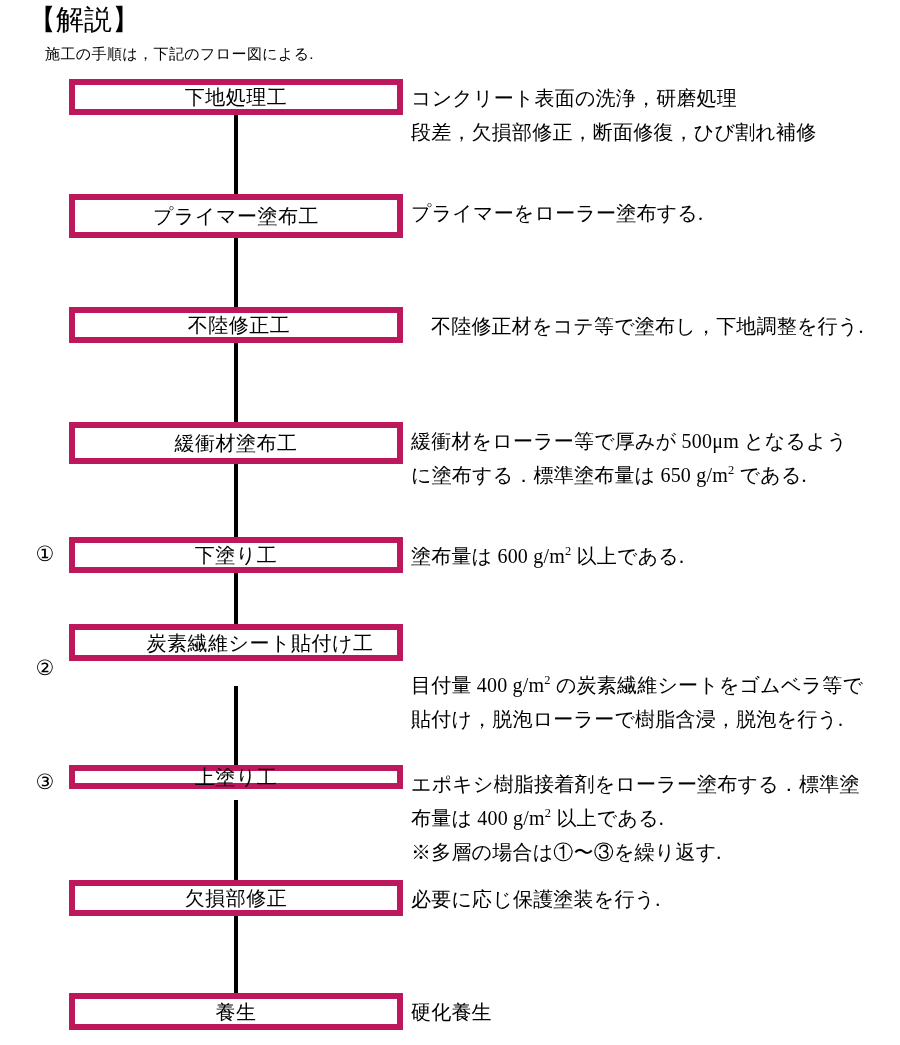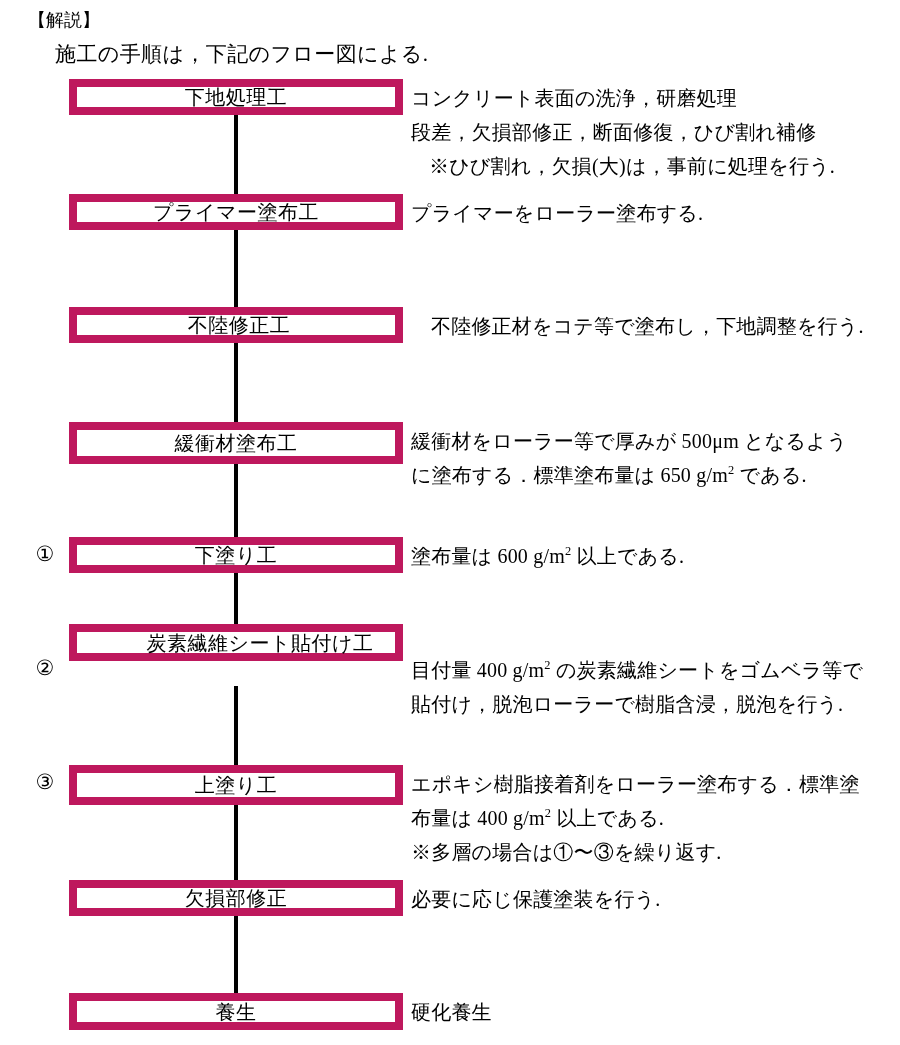--- a/index.html
+++ b/index.html
@@ -21,41 +21,40 @@
     left: 0; top: 0;
     width: 900px;
     height: 1045px;
   }
 
   
   .heading {
     position: absolute;
     left: 28px;
     top: 6px;
-    font-size: 18px;
+    font-size: 28px;
     line-height: 28px;
     white-space: nowrap;
   }
   .lead {
     position: absolute;
     left: 45px;
     top: 40px;
-    font-size: 21px;
+    font-size: 15px;
     line-height: 28px;
     letter-spacing: 0.4px;
     white-space: nowrap;
-    margin-left: 10px;
   }
 
   
   .flow-box {
     position: absolute;
     left: 69px;
     width: 334px;
-    border: 8px solid #be185d;
+    border: 6px solid #be185d;
     background: #ffffff;
     box-sizing: border-box;
     display: flex;
     align-items: center;
     justify-content: center;
     z-index: 3;
   }
   .flow-box .box-label {
     font-size: 20px;
     line-height: 20px;
@@ -122,23 +121,22 @@
       <div class="connector" style="top: 572px; height: 79px;"></div>
       <div class="connector" style="top: 686px; height: 80px;"></div>
       <div class="connector" style="top: 800px; height: 81px;"></div>
       <div class="connector" style="top: 915px; height: 79px;"></div>
       <div class="flow-box" style="top: 79px; height: 36px;">
         <span class="box-label">下地処理工</span>
       </div>
       <div class="desc" style="top: 81px;">
         <div class="line"><span>コンクリート表面の洗浄，研磨処理</span></div>
         <div class="line"><span>段差，欠損部修正，断面修復，ひび割れ補修</span></div>
-        <div class="line indent"><span>※ひび割れ，欠損(大)は，事前に処理を行う.</span></div>
       </div>
-      <div class="flow-box" style="top: 194px; height: 36px;">
+      <div class="flow-box" style="top: 194px; height: 44px;">
         <span class="box-label">プライマー塗布工</span>
       </div>
       <div class="desc" style="top: 196px;">
         <div class="line"><span>プライマーをローラー塗布する.</span></div>
       </div>
       <div class="flow-box" style="top: 307px; height: 36px; padding-left: 6px;">
         <span class="box-label">不陸修正工</span>
       </div>
       <div class="desc" style="top: 309px; margin-left: 20px;">
         <div class="line"><span>不陸修正材をコテ等で塗布し，下地調整を行う.</span></div>
@@ -154,26 +152,26 @@
       <div class="flow-box" style="top: 537px; height: 36px;">
         <span class="box-label">下塗り工</span>
       </div>
       <div class="desc" style="top: 539px;">
         <div class="line"><span>塗布量は 600 g/m<sup>2</sup> 以上である.</span></div>
       </div>
       <div class="step-marker" style="top: 655.5px;">②</div>
       <div class="flow-box" style="top: 624px; height: 37px; padding-left: 48px;">
         <span class="box-label">炭素繊維シート貼付け工</span>
       </div>
-      <div class="desc" style="top: 653px;">
+      <div class="desc" style="top: 668px;">
         <div class="line"><span>目付量 400 g/m<sup>2</sup> の炭素繊維シートをゴムベラ等で</span></div>
         <div class="line"><span>貼付け，脱泡ローラーで樹脂含浸，脱泡を行う.</span></div>
       </div>
       <div class="step-marker" style="top: 770px;">③</div>
-      <div class="flow-box" style="top: 765px; height: 40px;">
+      <div class="flow-box" style="top: 765px; height: 24px;">
         <span class="box-label">上塗り工</span>
       </div>
       <div class="desc" style="top: 767px;">
         <div class="line"><span>エポキシ樹脂接着剤をローラー塗布する．標準塗</span></div>
         <div class="line"><span>布量は 400 g/m<sup>2</sup> 以上である.</span></div>
         <div class="line"><span>※多層の場合は①〜③を繰り返す.</span></div>
       </div>
       <div class="flow-box" style="top: 880px; height: 36px;">
         <span class="box-label">欠損部修正</span>
       </div>

